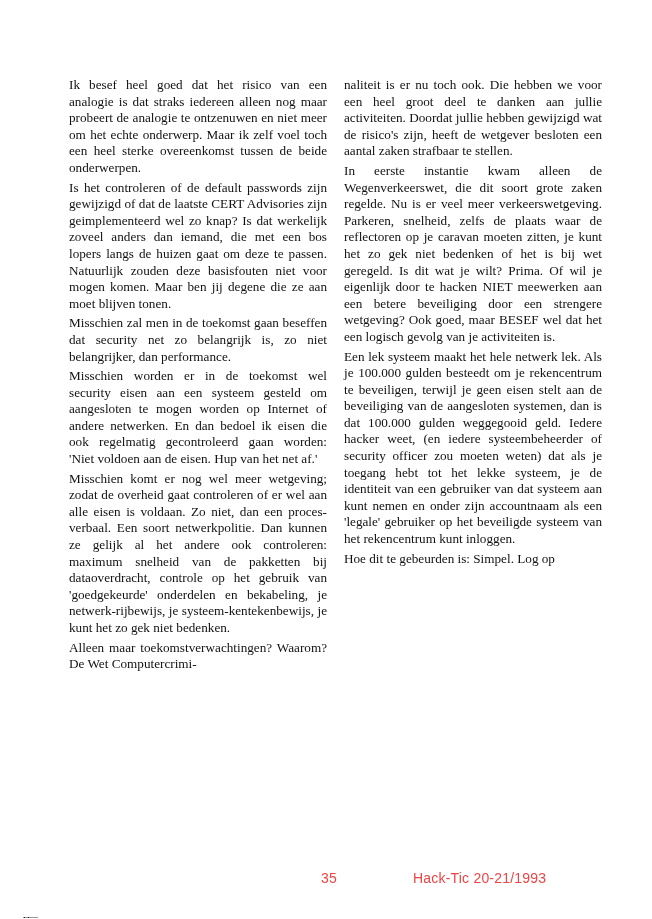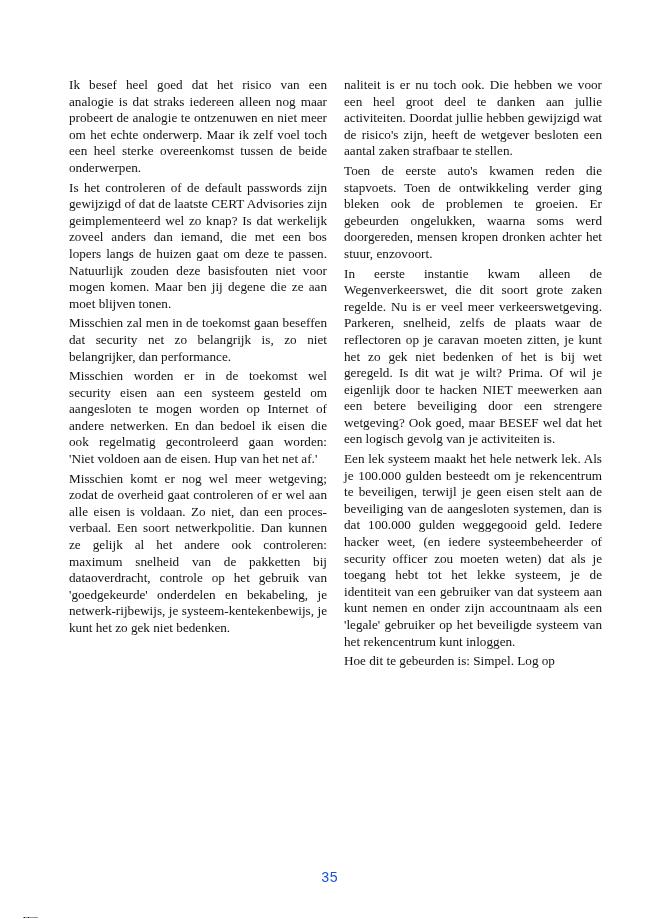--- a/index.html
+++ b/index.html
@@ -32,23 +32,23 @@
       margin-top: 16px;
     }
     .col-left { left: 69px; }
     .col-right { left: 344px; }
     .para {
       margin: 0 0 3px 0;
     }
     .footer {
       position: absolute;
       top: 870px;
-      font-family: Liberation Mono, monospace;
+      font-family: Liberation Sans, sans-serif;
       font-size: 14px;
-      color: #1d4ed8;
+      color: #ef4444;
       letter-spacing: 0.2px;
     }
     .page-number { left: 321px; }
     .pub-info { left: 413px; }
     .scan-mark {
       position: absolute;
       left: 23px;
       top: 917px;
       width: 15px;
       height: 1px;
@@ -69,26 +69,27 @@
 <body>
 
 <div class="page">
 
   <div class="column col-left">
     <p class="para">Ik besef heel goed dat het risico van een analogie is dat straks iedereen alleen nog maar probeert de analogie te ontzenuwen en niet meer om het echte onderwerp. Maar ik zelf voel toch een heel sterke overeenkomst tussen de beide onderwerpen.</p>
     <p class="para">Is het controleren of de default passwords zijn gewijzigd of dat de laatste CERT Advisories zijn geimplementeerd wel zo knap? Is dat werkelijk zoveel anders dan iemand, die met een bos lopers langs de huizen gaat om deze te passen. Natuurlijk zouden deze basisfouten niet voor mogen komen. Maar ben jij degene die ze aan moet blijven tonen.</p>
     <p class="para">Misschien zal men in de toekomst gaan beseffen dat security net zo belangrijk is, zo niet belangrijker, dan performance.</p>
     <p class="para">Misschien worden er in de toekomst wel security eisen aan een systeem gesteld om aangesloten te mogen worden op Internet of andere netwerken. En dan bedoel ik eisen die ook regelmatig gecontroleerd gaan worden: 'Niet voldoen aan de eisen. Hup van het net af.'</p>
     <p class="para">Misschien komt er nog wel meer wetgeving; zodat de overheid gaat controleren of er wel aan alle eisen is voldaan. Zo niet, dan een proces-verbaal. Een soort netwerkpolitie. Dan kunnen ze gelijk al het andere ook controleren: maximum snelheid van de pakketten bij dataoverdracht, controle op het gebruik van 'goedgekeurde' onderdelen en bekabeling, je netwerk-rijbewijs, je systeem-kentekenbewijs, je kunt het zo gek niet bedenken.</p>
+    <p class="para">Alleen maar toekomstverwachtingen? Waarom? De Wet Computercrimi-</p>
   </div>
 
   <div class="column col-right">
     <p class="para">naliteit is er nu toch ook. Die hebben we voor een heel groot deel te danken aan jullie activiteiten. Doordat jullie hebben gewijzigd wat de risico's zijn, heeft de wetgever besloten een aantal zaken strafbaar te stellen.</p>
-    <p class="para">Toen de eerste auto's kwamen reden die stapvoets. Toen de ontwikkeling verder ging bleken ook de problemen te groeien. Er gebeurden ongelukken, waarna soms werd doorgereden, mensen kropen dronken achter het stuur, enzovoort.</p>
     <p class="para">In eerste instantie kwam alleen de Wegenverkeerswet, die dit soort grote zaken regelde. Nu is er veel meer verkeerswetgeving. Parkeren, snelheid, zelfs de plaats waar de reflectoren op je caravan moeten zitten, je kunt het zo gek niet bedenken of het is bij wet geregeld. Is dit wat je wilt? Prima. Of wil je eigenlijk door te hacken NIET meewerken aan een betere beveiliging door een strengere wetgeving? Ook goed, maar BESEF wel dat het een logisch gevolg van je activiteiten is.</p>
     <p class="para">Een lek systeem maakt het hele netwerk lek. Als je 100.000 gulden besteedt om je rekencentrum te beveiligen, terwijl je geen eisen stelt aan de beveiliging van de aangesloten systemen, dan is dat 100.000 gulden weggegooid geld. Iedere hacker weet, (en iedere systeembeheerder of security officer zou moeten weten) dat als je toegang hebt tot het lekke systeem, je de identiteit van een gebruiker van dat systeem aan kunt nemen en onder zijn accountnaam als een 'legale' gebruiker op het beveiligde systeem van het rekencentrum kunt inloggen.</p>
     <p class="para">Hoe dit te gebeurden is: Simpel. Log op</p>
   </div>
 
   <div class="footer page-number">35</div>
+  <div class="footer pub-info">Hack-Tic 20-21/1993</div>
 
   <div class="scan-mark"></div>
 </div>
 
 </body></html>

